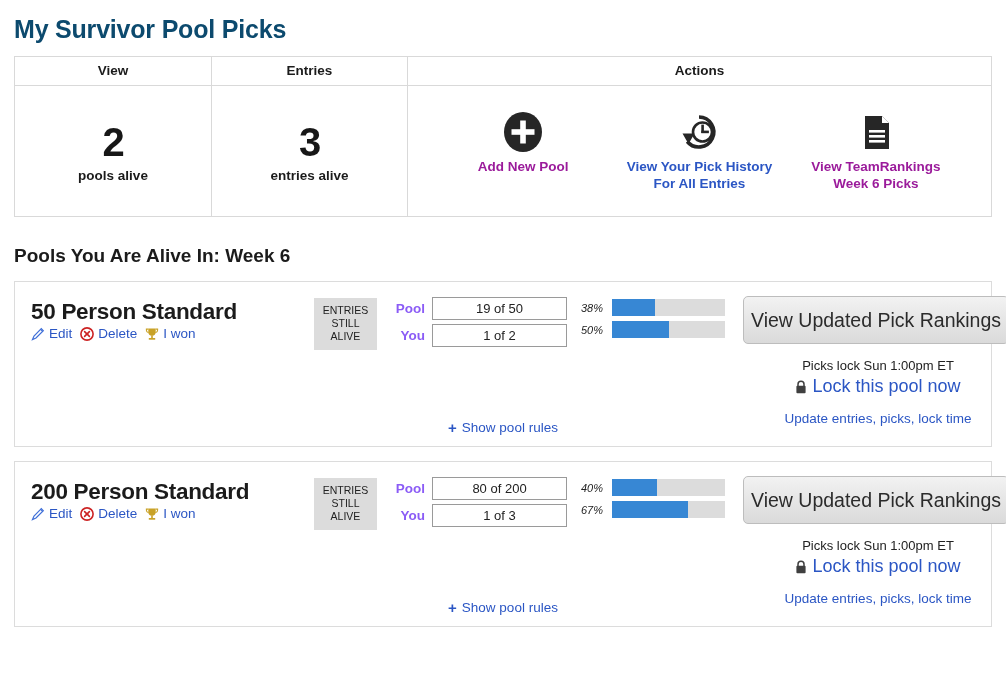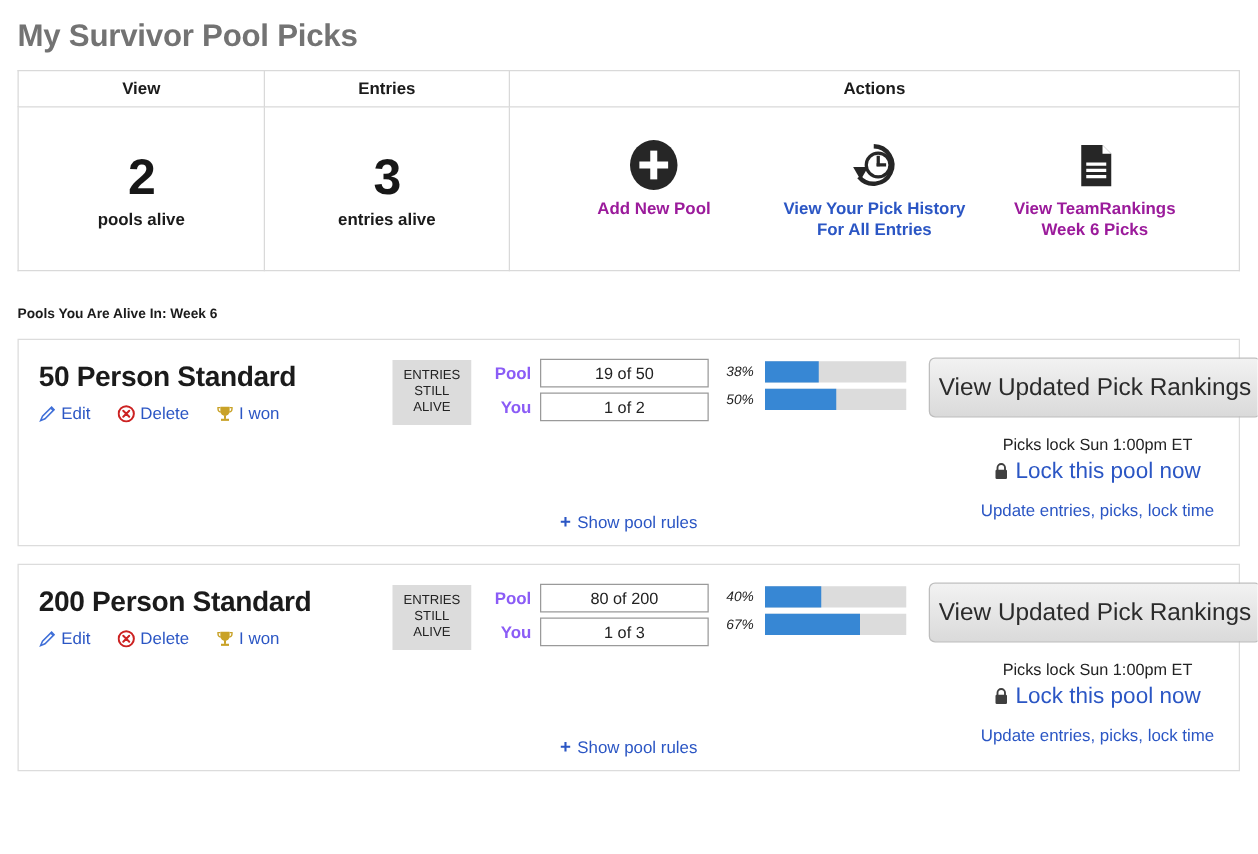--- a/index.html
+++ b/index.html
@@ -10,21 +10,21 @@
     font-family: "Liberation Sans", sans-serif;
     color: #222222;
     overflow: hidden;
   }
   .page { position: relative; width: 1006px; height: 683px; padding: 0 14px; }
 
   
   .page-title {
     font-size: 25px;
     font-weight: bold;
-    color: #737373;
+    color: #0c4a6e;
     letter-spacing: -0.2px;
     margin: 12px 0 0 0;
     line-height: 34px;
   }
 
   
   .summary-table {
     width: 978px;
     border: 1px solid #d9d9d9;
     border-collapse: collapse;
@@ -84,21 +84,21 @@
     font-size: 13.5px;
     font-weight: bold;
     line-height: 17px;
     text-align: center;
   }
   .lbl.purple { color: #9b1b9b; }
   .lbl.blue   { color: #2b56c4; }
 
   
   .section-heading {
-    font-size: 11px;
+    font-size: 19px;
     font-weight: bold;
     color: #1b1b1b;
     margin: 28px 0 0 0;
   }
 
   
   .pool-card {
     position: relative;
     width: 978px;
     border: 1px solid #dcdcdc;
@@ -109,21 +109,21 @@
   .card-inner { display: flex; align-items: flex-start; padding: 14px 16px 0 16px; }
 
   .card-left { width: 283px; flex: none; padding-top: 2px; }
   .pool-name {
     font-size: 22.5px;
     font-weight: bold;
     color: #1b1b1b;
     line-height: 28px;
     letter-spacing: -0.3px;
   }
-  .pool-links { margin-top: 7px; display: flex; align-items: center; gap: 22px; }
+  .pool-links { display: flex; align-items: center; gap: 8px; }
   .plink { display: inline-flex; align-items: center; gap: 4px; font-size: 13.5px; color: #2b56c4; text-decoration: none; cursor: pointer; }
   .plink.delete { color: #2b56c4; }
   .plink span.t { text-decoration: none; }
 
   .badge-alive {
     flex: none;
     width: 63px;
     background: #dcdcdc;
     color: #222;
     font-size: 10.5px;

